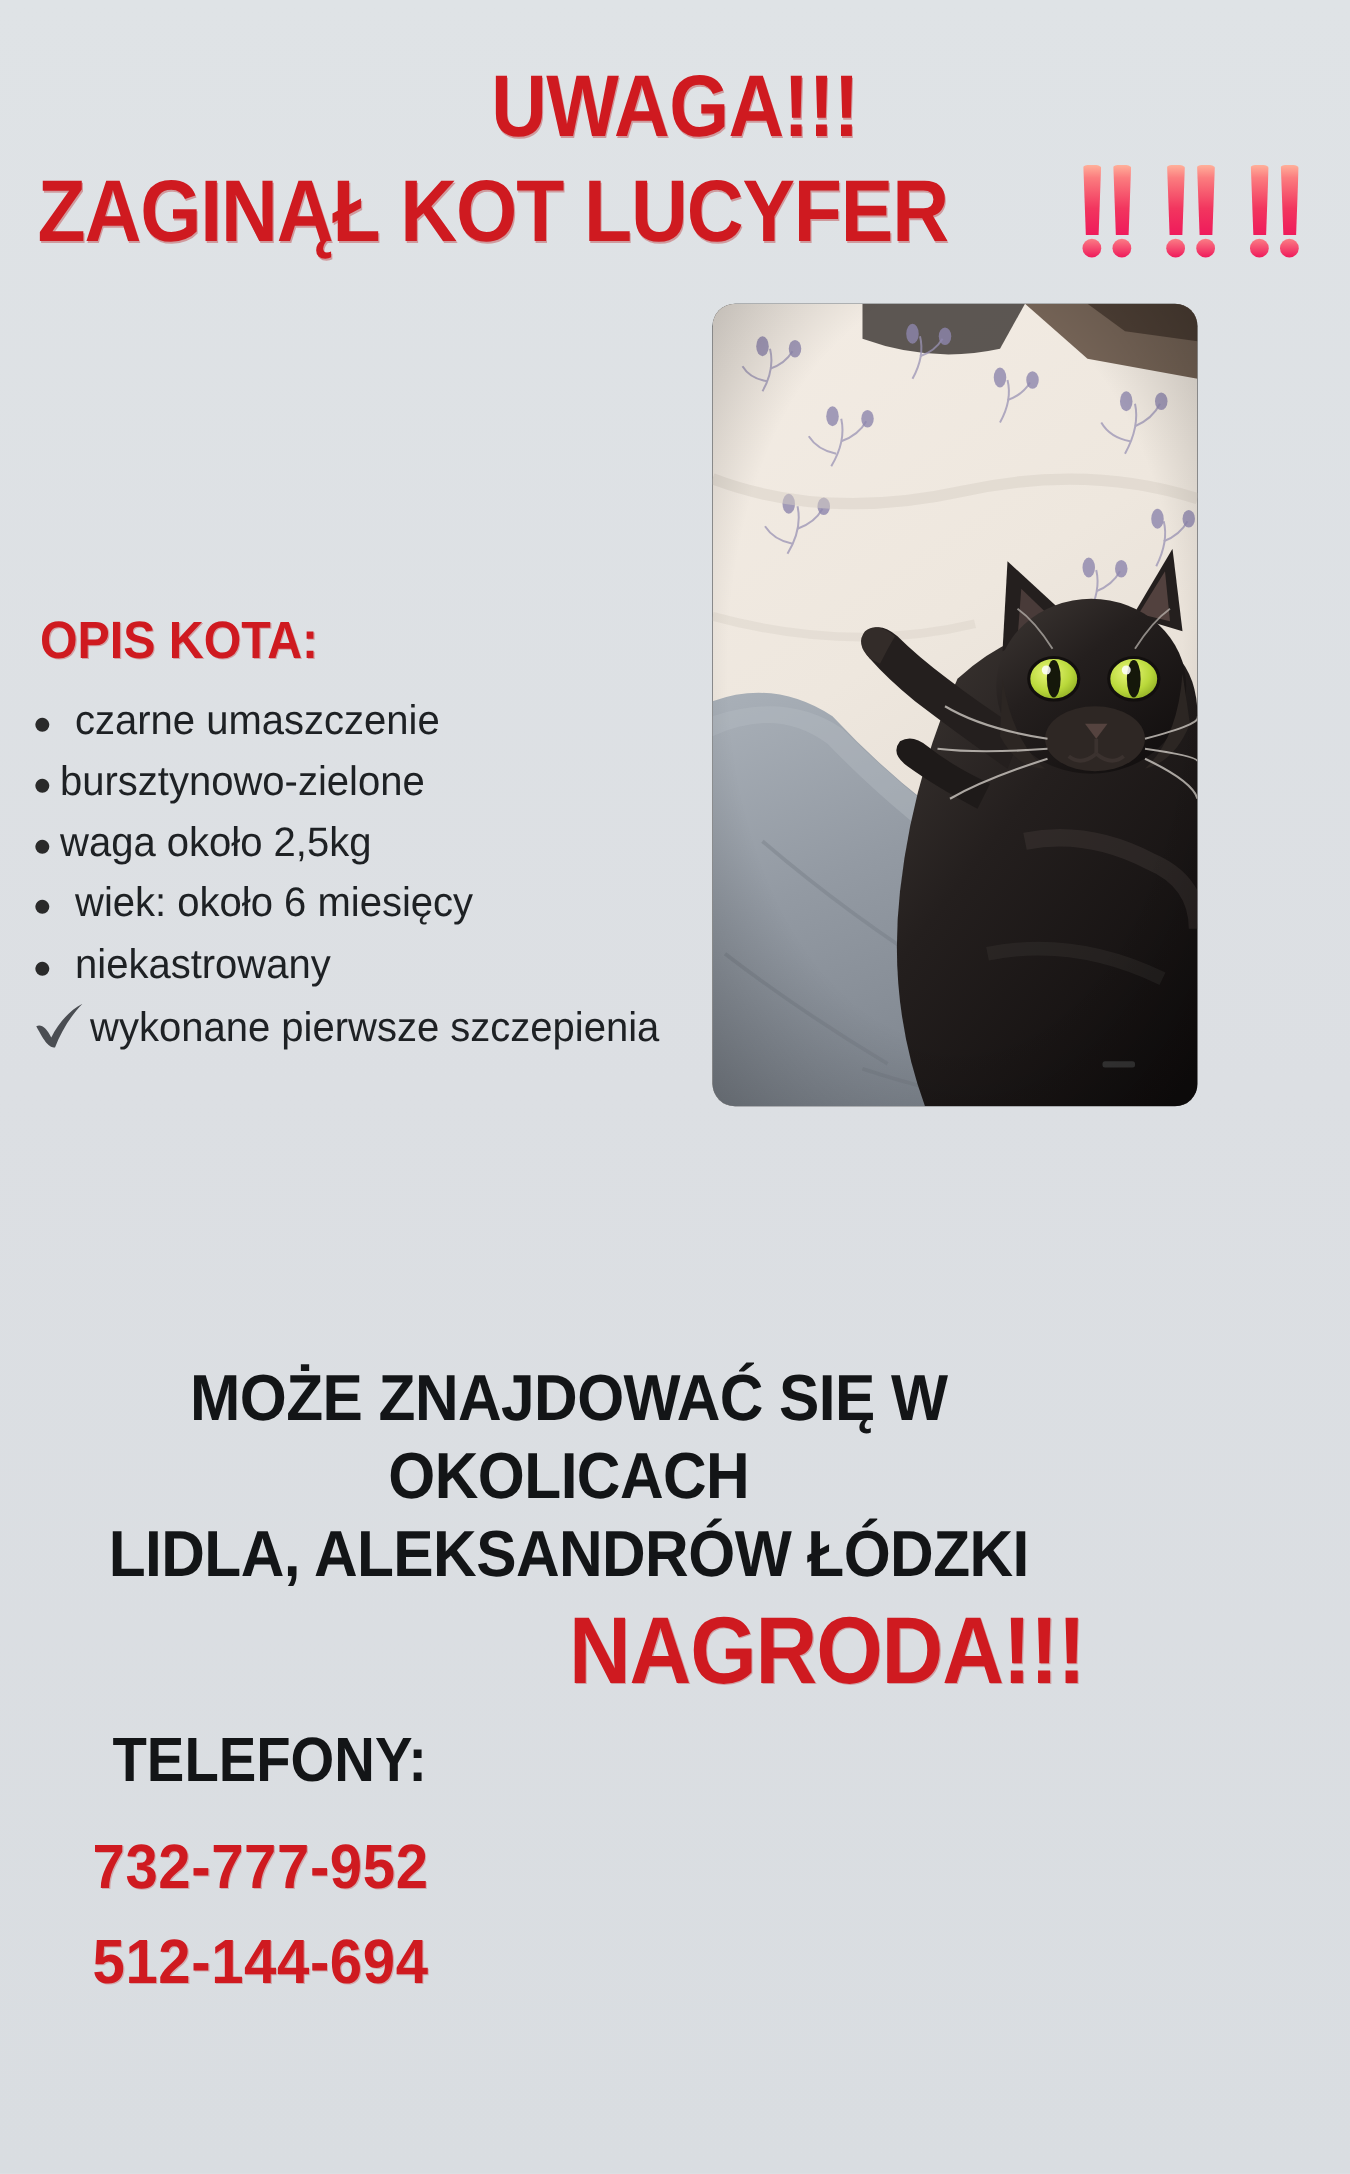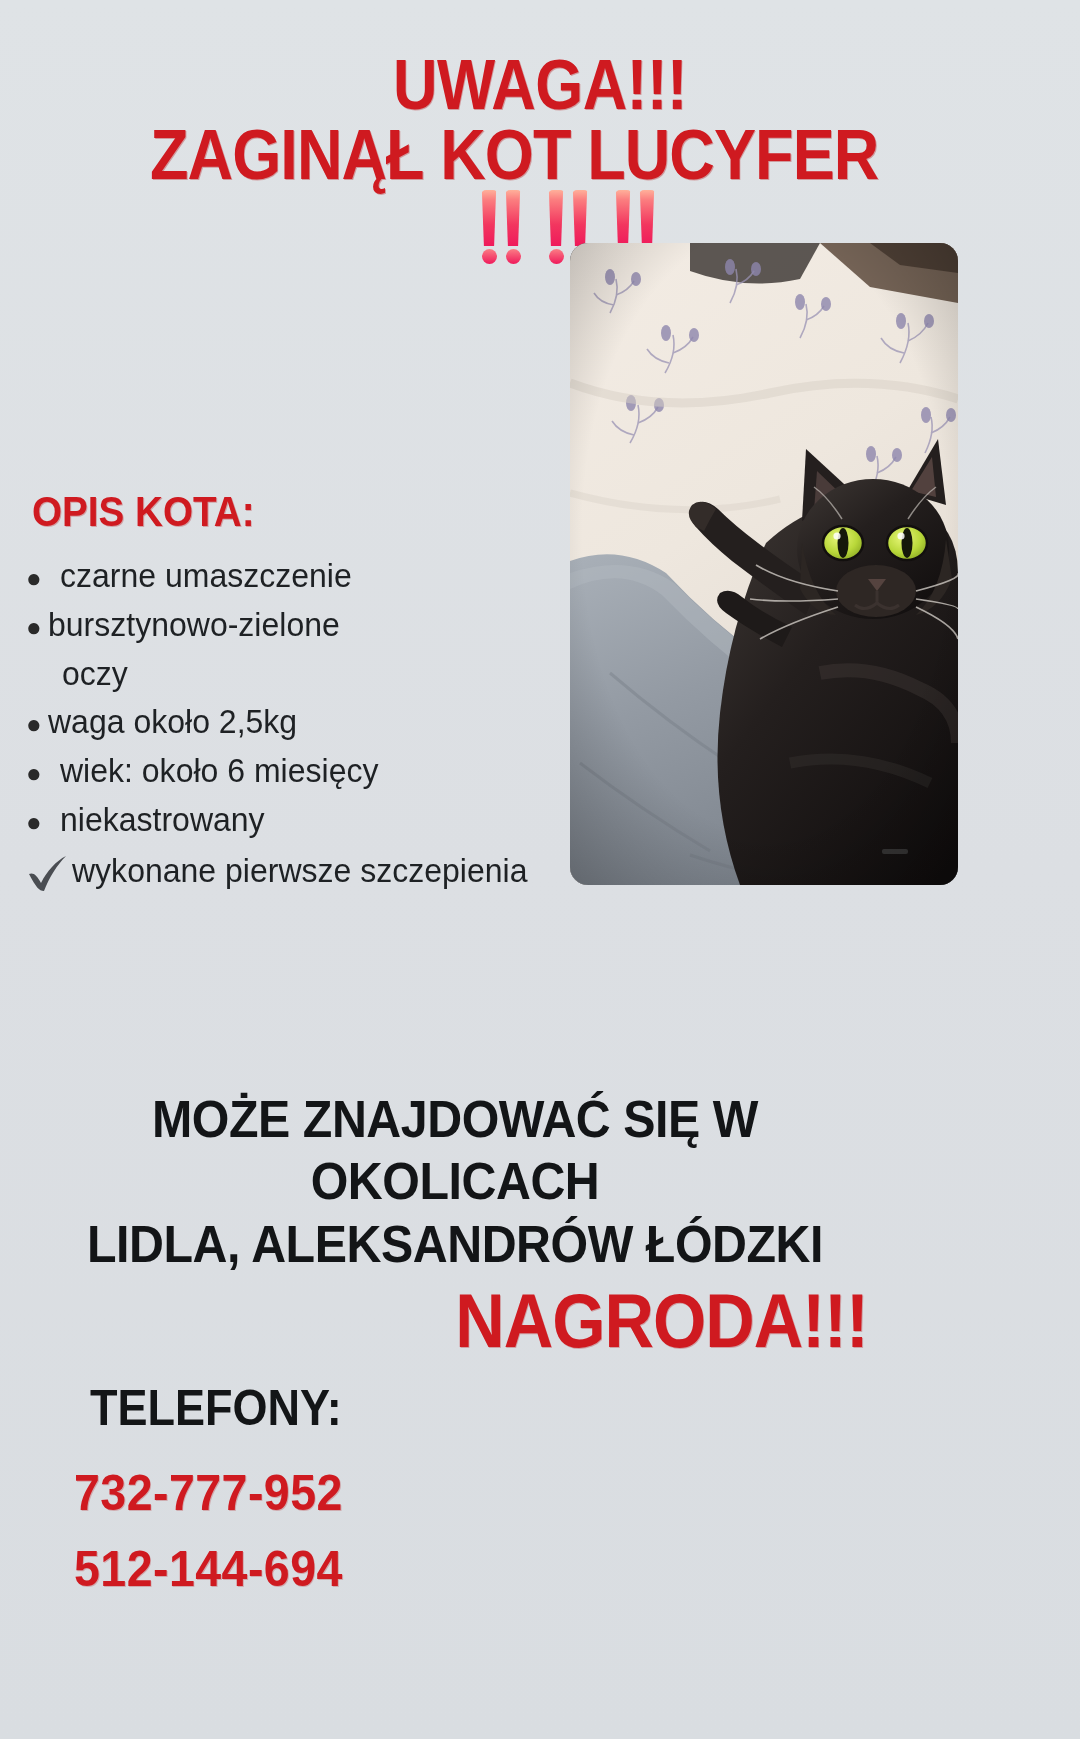--- a/index.html
+++ b/index.html
@@ -36,22 +36,22 @@
     font-weight: bold;
     font-size: 70px;
     letter-spacing: -0.5px;
     line-height: 1.0;
     transform: scaleX(0.88);
     text-shadow: 1px 1px 0 rgba(180,20,24,0.35);
   }
   .headline-2-row {
     display: flex;
     align-items: center;
+    margin-top: 12px;
     padding-left: 30px;
-    flex-direction: column;
   }
   .headline-2 {
     color: #cf1a20;
     font-family: "Liberation Sans Narrow", "Liberation Sans", sans-serif;
     font-weight: bold;
     font-size: 70px;
     line-height: 1.0;
     letter-spacing: -1px;
     transform: scaleX(0.9);
     transform-origin: left center;
@@ -146,21 +146,20 @@
   .opis-list .li .mark.gap-tight { width: 22px; }
   .opis-list .li .txt {
     display: inline-block;
     transform: scaleX(0.97);
     transform-origin: left center;
   }
   .opis-list .li.cont { padding-left: 36px; }
 
   .check-row {
     display: flex;
-    align-items: center;
     white-space: nowrap;
     margin-top: 2px;
   }
   .check-icon {
     flex: 0 0 auto;
     width: 44px;
     height: 40px;
     margin-right: 2px;
     position: relative;
     top: 3px;
@@ -289,23 +288,20 @@
   <div class="opis-title">OPIS KOTA:</div>
 
   <div class="opis-list">
     <div class="li">
       <span class="mark gap-wide">●</span>
       <span class="txt">czarne umaszczenie</span>
     </div>
     <div class="li">
       <span class="mark gap-tight">●</span>
       <span class="txt">bursztynowo-zielone</span>
-    </div>
-    <div class="li cont">
-      <span class="txt">oczy</span>
     </div>
     <div class="li">
       <span class="mark gap-tight">●</span>
       <span class="txt">waga około 2,5kg</span>
     </div>
     <div class="li">
       <span class="mark gap-wide">●</span>
       <span class="txt">wiek: około 6 miesięcy</span>
     </div>
     <div class="li">

